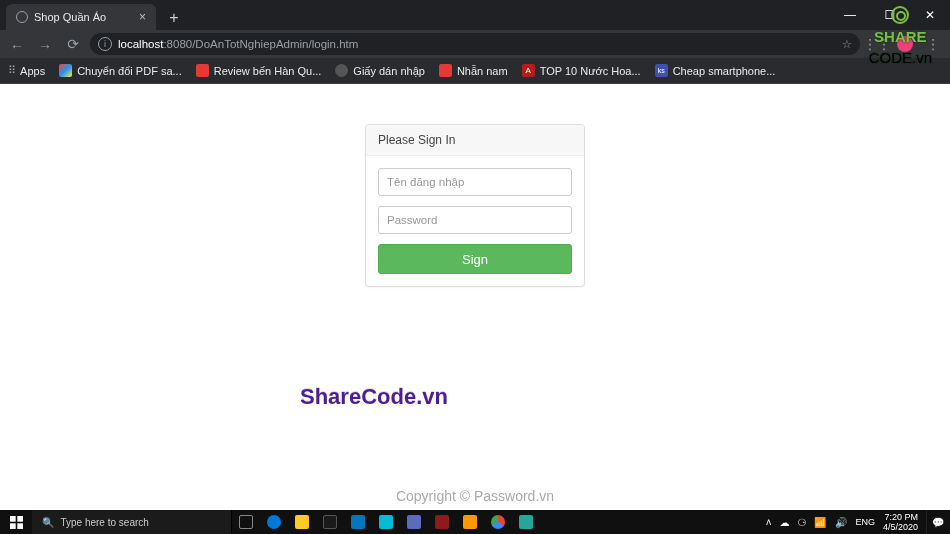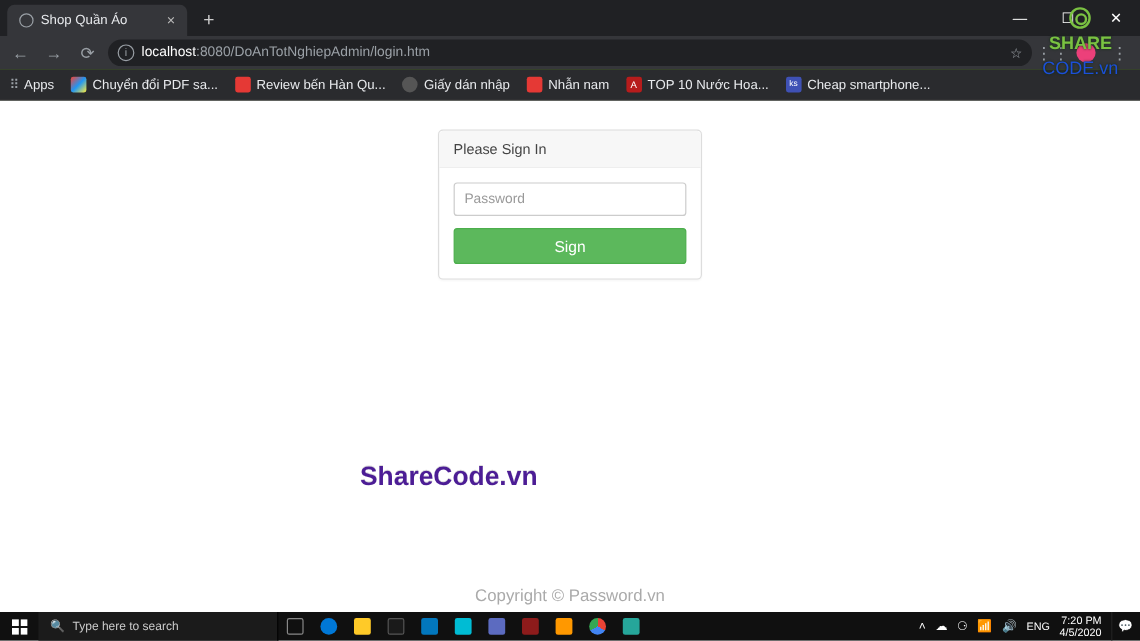--- a/index.html
+++ b/index.html
@@ -125,21 +125,21 @@
 
   
   .page {
     position: absolute;
     top: 84px; left: 0; right: 0; bottom: 24px;
     background: #fff;
   }
 
   .login-panel {
     width: 220px;
-    margin: 24px auto 0;
+    margin: 40px auto 0;
     border: 1px solid #ddd;
     border-radius: 4px;
     background: #fff;
     box-shadow: 0 1px 2px rgba(0,0,0,0.04);
   }
   .login-header {
     padding: 8px 12px;
     border-bottom: 1px solid #eee;
     background: #f7f7f7;
     font-size: 12px;
@@ -194,21 +194,21 @@
     position: absolute;
     right: 18px; top: 6px;
     font-size: 15px;
     font-weight: 700;
     color: #7ac142;
     display: flex; align-items: center; gap: 4px;
     z-index: 50;
     text-shadow: 0 0 2px #0a2a0a;
     flex-direction: column;
   }
-  .watermark-logo .sc-white { color: #1d4ed8; font-weight: 500; }
+  .watermark-logo .sc-white { color: #000000; font-weight: 500; }
   .watermark-logo .ring {
     width: 18px; height: 18px; border: 2px solid #7ac142; border-radius: 50%;
     position: relative;
   }
   .watermark-logo .ring::after{
     content:""; position:absolute; width:6px;height:6px;border:2px solid #7ac142;
     border-radius:50%; top:3px; left:3px;
   }
 
   
@@ -338,20 +338,21 @@
       <span class="bico" style="background:#3f51b5;color:#fff;font-size:7px;display:flex;align-items:center;justify-content:center;">ks</span>
       <span>Cheap smartphone...</span>
     </div>
   </div>
 </div>
 
 <div class="page">
   <div class="login-panel">
     <div class="login-header">Please Sign In</div>
     <div class="login-body">
+      <input type="text" placeholder="Tên đăng nhập" style="">
       <input type="password" placeholder="Password" style="">
       <button class="login-btn">Sign</button>
     </div>
   </div>
 
   <div class="watermark-center">ShareCode.vn</div>
   <div class="watermark-bottom">Copyright © Password.vn</div>
 </div>
 
 <div class="taskbar">

